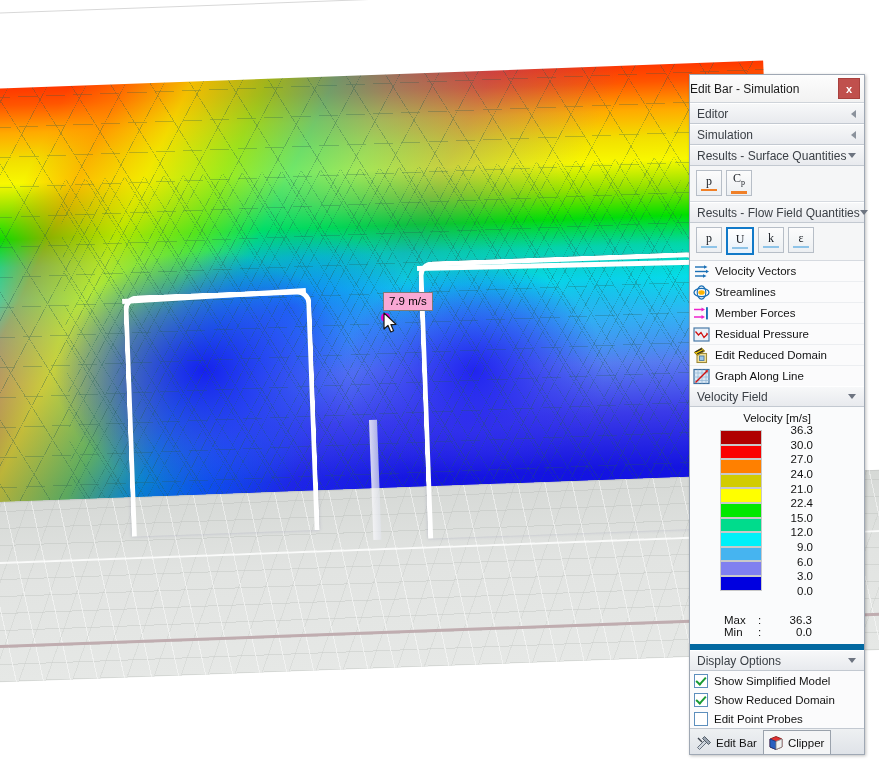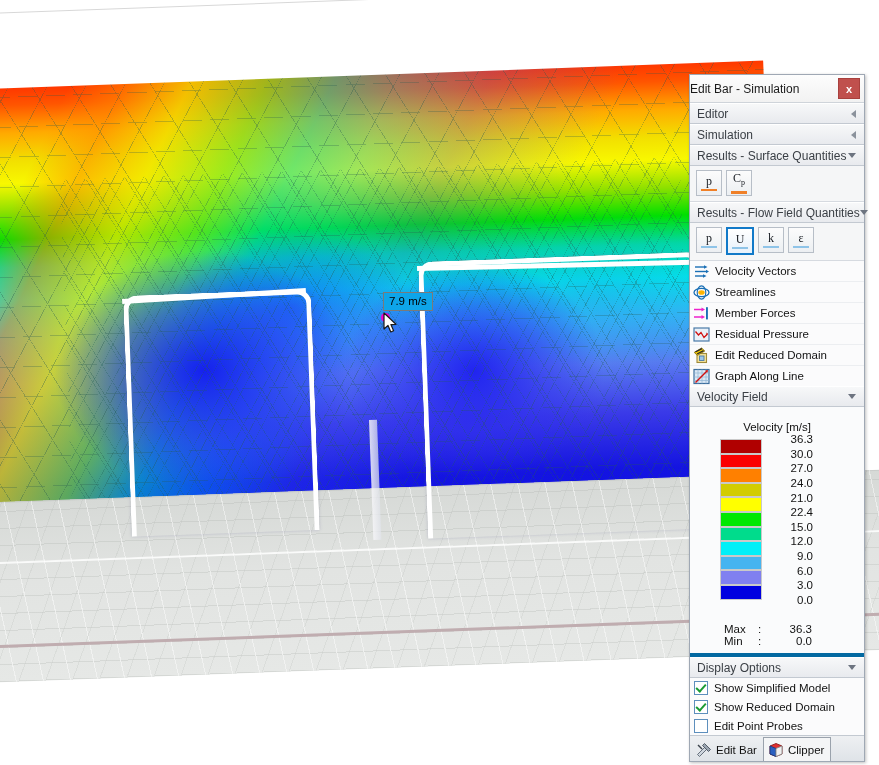--- a/index.html
+++ b/index.html
@@ -191,21 +191,21 @@
     z-index: 9;
     transform: rotate(-2.1deg);
     transform-origin: left top;
   }
 
   
   #probe-tooltip {
     position: absolute;
     left: 383px; top: 292px;
     z-index: 30;
-    background: #0ea5e9;
+    background: #f9a8d4;
     border: 1px solid #7a7a7a;
     padding: 1px 5px 2px 5px;
     font-size: 11.5px;
     color: #000000;
     line-height: 14px;
     white-space: nowrap;
     font-family: "Liberation Sans", sans-serif;
   }
   #probe-point {
     position: absolute;
@@ -343,22 +343,22 @@
     width: 17px; height: 17px;
     margin-right: 5px;
     flex: 0 0 17px;
     display: block;
   }
   .opt-label { font-size: 11.5px; color: #121212; white-space: nowrap; }
 
   
   #legend-body {
     background: #fafbfc;
-    padding: 14px 4px 6px 4px;
-    border-bottom: 4px solid #0369a1;
+    padding: 5px 4px 6px 4px;
+    border-bottom: 6px solid #0369a1;
   }
   .legend-title {
     text-align: center;
     font-size: 11.5px;
     color: #121212;
     margin-bottom: 6px;
   }
   .legend-rows { padding-left: 26px; }
   .legend-row {
     display: flex;

